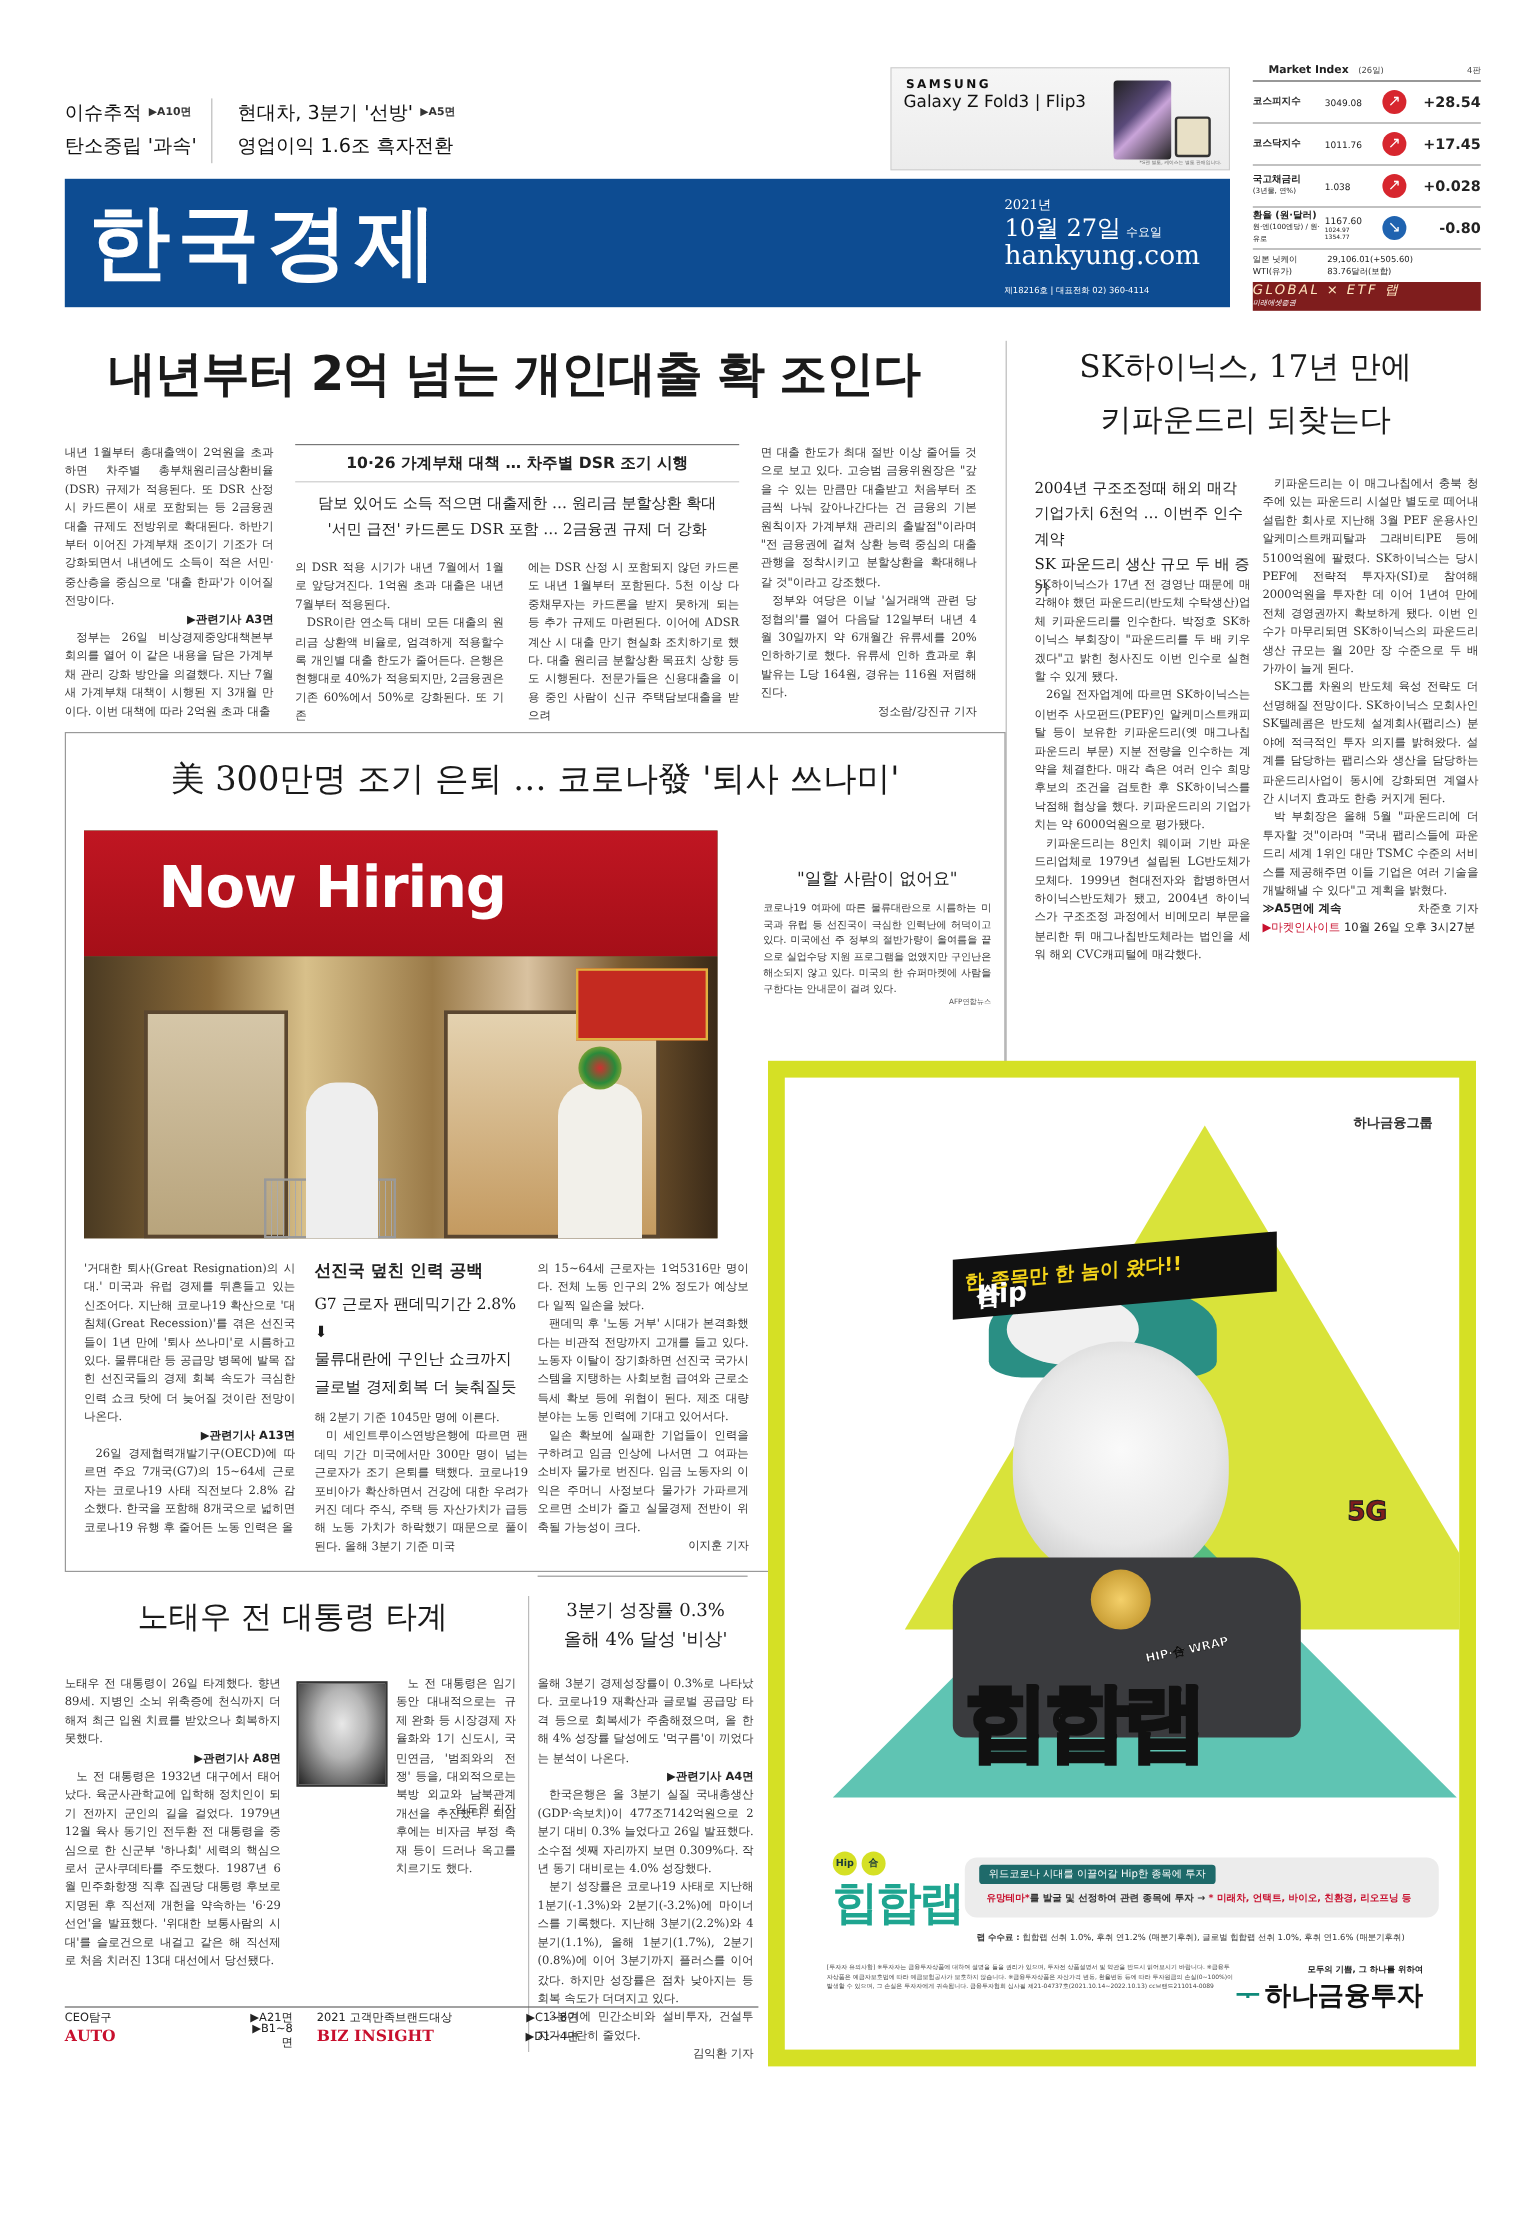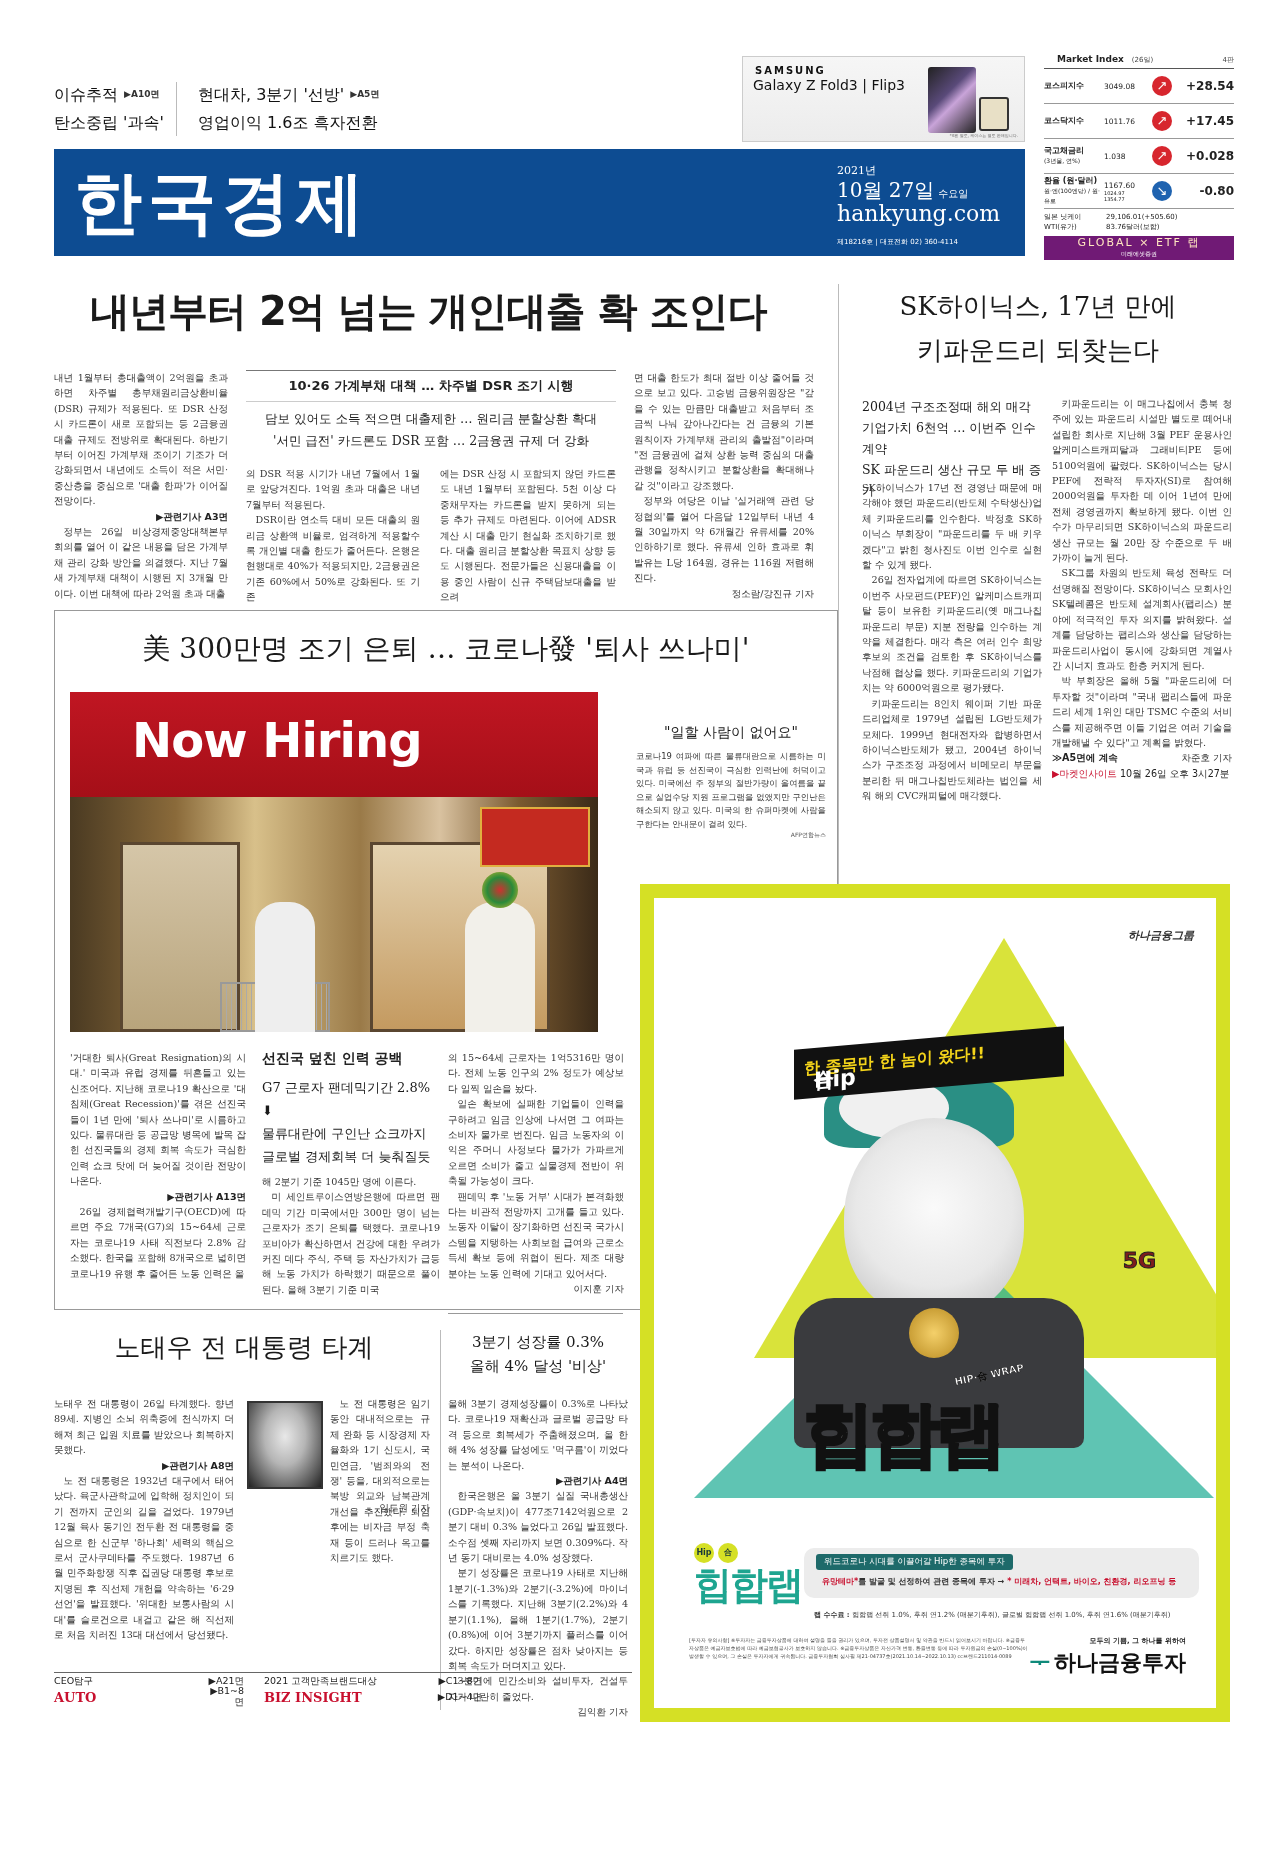--- a/index.html
+++ b/index.html
@@ -37,21 +37,21 @@
   .mkt .hdr .p { font-size:7px; color:#444; }
   .mkt .row { display:flex; align-items:center; border-bottom:1px solid #999; height:35px; }
   .mkt .row .nm { width:60px; font-size:8px; font-weight:bold; line-height:10px; }
   .mkt .row .nm small { font-weight:normal; font-size:6px; display:block; }
   .mkt .row .val { width:42px; font-size:7.5px; line-height:9px; }
   .mkt .row .val small { font-size:5px; display:block; line-height:6px; }
   .mkt .row .ic { width:20px; height:20px; border-radius:50%; color:#fff; font-size:13px; text-align:center; line-height:20px; margin-left:6px; }
   .mkt .row .ch { flex:1; text-align:right; font-size:12px; font-weight:bold; }
   .mkt .extra { font-size:7px; line-height:10px; padding-top:3px; }
   .mkt .extra span { display:inline-block; width:62px; }
-  .mkt .etf { margin-top:4px; background:#701a75; color:#ffe6c0; text-align:center; font-size:11px; letter-spacing:2px; line-height:14px; height:24px; }
+  .mkt .etf { margin-top:4px; background:#7f1d1d; color:#ffe6c0; text-align:left; font-size:11px; letter-spacing:2px; line-height:14px; height:24px;font-style:italic; }
   .mkt .etf small { display:block; font-size:6px; color:#fff; letter-spacing:0; line-height:8px; }
 
   
   .h-main { font-family:"DejaVu Sans",sans-serif; font-weight:bold; font-size:40px; color:#1a1a1a; letter-spacing:-1px; }
   .h-serif { font-family:"DejaVu Serif",serif; color:#1a1a1a; }
   .body { font-family:"DejaVu Serif",serif; font-size:9.6px; line-height:15.4px; color:#333; text-align:justify; }
   .ref { font-family:"DejaVu Sans",sans-serif; font-weight:bold; color:#222; }
   .byline { font-family:"DejaVu Sans",sans-serif; font-size:9.5px; color:#333; text-align:right; }
   .hline { position:absolute; height:1px; background:#999; }
 
@@ -70,21 +70,21 @@
   .photo .person2 { position:absolute; left:395px; top:210px; width:70px; height:130px; background:#f2f0ea; border-radius:28px 28px 0 0; }
   .photo .head2 { position:absolute; left:412px; top:180px; width:36px; height:36px; background:radial-gradient(#d03030,#2a8a3a,#e0c030); border-radius:50%; }
   .photo .cart { position:absolute; left:150px; top:290px; width:110px; height:50px; border:2px solid #999; background:repeating-linear-gradient(90deg,transparent 0 4px,#aaa 4px 5px); }
 
   
   .box-us { left:54px; top:610px; width:784px; height:700px; border:1px solid #999; }
 
   
   .ad { left:640px; top:884px; width:590px; height:838px; background:#d5e025; }
   .ad .inner { position:absolute; left:14px; top:14px; right:14px; bottom:14px; background:#fff; overflow:hidden; }
-  .ad .grp { position:absolute; right:22px; top:30px; font-family:"DejaVu Sans",sans-serif; font-size:11px; font-weight:bold; color:#333;font-style:italic; }
+  .ad .grp { position:absolute; right:22px; top:30px; font-family:"DejaVu Sans",sans-serif; font-size:11px; font-weight:bold; color:#333; }
   .ad .tri1 { position:absolute; left:100px; top:0; width:0; height:0; border-left:250px solid transparent; border-right:250px solid transparent; border-bottom:420px solid #d5e025; opacity:.9; transform:translateY(40px); }
   .ad .tri2 { position:absolute; left:40px; top:340px; width:0; height:0; border-left:260px solid transparent; border-right:260px solid transparent; border-bottom:260px solid #2ab09a; opacity:.75; }
   .ad .slogan { position:absolute; left:140px; top:140px; width:270px; height:50px; background:#111; transform:skewY(-5deg); }
   .ad .slogan span { position:absolute; left:10px; top:10px; font-family:"DejaVu Sans",sans-serif; font-weight:bold; font-size:16px; color:#fff; }
   .ad .slogan b { color:#f4d41a; }
   .ad .cat { position:absolute; left:190px; top:220px; width:180px; height:200px; background:radial-gradient(circle at 50% 45%,#fafafa 0%,#e8e8e8 55%,#bbb 100%); border-radius:50% 50% 45% 45%; }
   .ad .cap { position:absolute; left:170px; top:170px; width:190px; height:80px; background:#2a8f84; border-radius:60% 60% 20% 20%; }
   .ad .cap2 { position:absolute; left:185px; top:180px; width:110px; height:60px; background:#f0f0f0; border-radius:50%; }
   .ad .hoodie { position:absolute; left:140px; top:400px; width:290px; height:150px; background:#3a3b3e; border-radius:40px 40px 10px 10px; }
   .ad .medal { position:absolute; left:255px; top:410px; width:50px; height:50px; background:radial-gradient(#f4d06a,#b88a20); border-radius:50%; }
@@ -269,22 +269,22 @@
     <div>물류대란에 구인난 쇼크까지</div>
     <div>글로벌 경제회복 더 늦춰질듯</div>
   </div>
 </div>
 <div class="abs body" style="left:262px; top:1174px; width:178px;">
   <p>해 2분기 기준 1045만 명에 이른다.</p>
   <p style="text-indent:1em">미 세인트루이스연방은행에 따르면 팬데믹 기간 미국에서만 300만 명이 넘는 근로자가 조기 은퇴를 택했다. 코로나19 포비아가 확산하면서 건강에 대한 우려가 커진 데다 주식, 주택 등 자산가치가 급등해 노동 가치가 하락했기 때문으로 풀이된다. 올해 3분기 기준 미국</p>
 </div>
 <div class="abs body" style="left:448px; top:1050px; width:176px;">
   <p>의 15~64세 근로자는 1억5316만 명이다. 전체 노동 인구의 2% 정도가 예상보다 일찍 일손을 놨다.</p>
+  <p style="text-indent:1em">팬데믹 후 '노동 거부' 시대가 본격화했다는 비관적 전망까지 고개를 들고 있다. 노동자 이탈이 장기화하면 선진국 국가시스템을 지탱하는 사회보험 급여와 근로소득세 확보 등에 위협이 된다. 제조 대량 분야는 노동 인력에 기대고 있어서다.</p>
   <p style="text-indent:1em">일손 확보에 실패한 기업들이 인력을 구하려고 임금 인상에 나서면 그 여파는 소비자 물가로 번진다. 임금 노동자의 이익은 주머니 사정보다 물가가 가파르게 오르면 소비가 줄고 실물경제 전반이 위축될 가능성이 크다.</p>
-  <p style="text-indent:1em">팬데믹 후 '노동 거부' 시대가 본격화했다는 비관적 전망까지 고개를 들고 있다. 노동자 이탈이 장기화하면 선진국 국가시스템을 지탱하는 사회보험 급여와 근로소득세 확보 등에 위협이 된다. 제조 대량 분야는 노동 인력에 기대고 있어서다.</p>
   <p class="byline">이지훈 기자</p>
 </div>
 
 <div class="abs h-serif" style="left:54px; top:1330px; width:380px; text-align:center; font-size:26px;">노태우 전 대통령 타계</div>
 <div class="abs body" style="left:54px; top:1396px; width:180px;">
   <p>노태우 전 대통령이 26일 타계했다. 향년 89세. 지병인 소뇌 위축증에 천식까지 더해져 최근 입원 치료를 받았으나 회복하지 못했다.</p>
   <p class="ref" style="text-align:right; font-size:9.5px;">▶관련기사 A8면</p>
   <p style="text-indent:1em">노 전 대통령은 1932년 대구에서 태어났다. 육군사관학교에 입학해 정치인이 되기 전까지 군인의 길을 걸었다. 1979년 12월 육사 동기인 전두환 전 대통령을 중심으로 한 신군부 '하나회' 세력의 핵심으로서 군사쿠데타를 주도했다. 1987년 6월 민주화항쟁 직후 집권당 대통령 후보로 지명된 후 직선제 개헌을 약속하는 '6·29 선언'을 발표했다. '위대한 보통사람의 시대'를 슬로건으로 내걸고 같은 해 직선제로 처음 치러진 13대 대선에서 당선됐다.</p>
 </div>
 <div class="abs portrait"></div>

